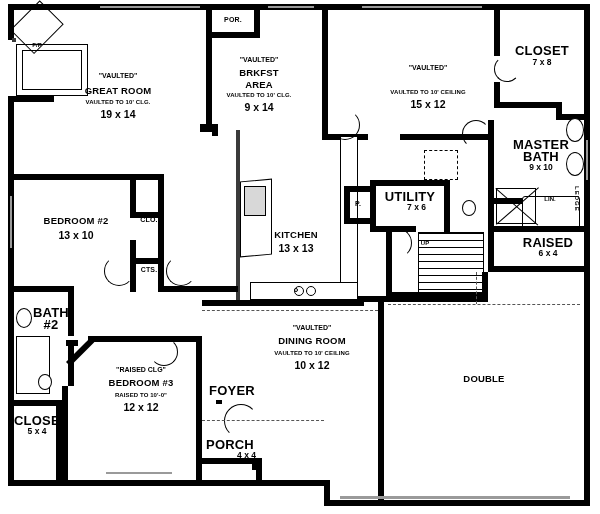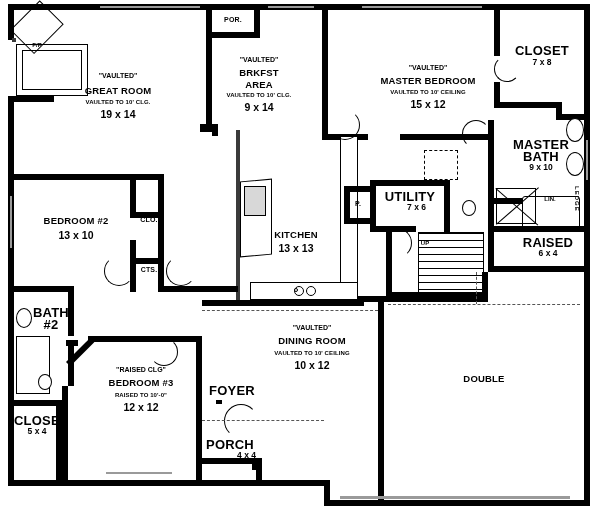--- a/index.html
+++ b/index.html
@@ -179,21 +179,20 @@
   <div class="label lbl-name" style="left:226px;top:68px;width:66px;">BRKFST</div>
   <div class="label lbl-name" style="left:226px;top:80px;width:66px;text-align:center;">AREA</div>
   <div class="label lbl-note" style="left:218px;top:92px;width:82px;">VAULTED TO 10' CLG.</div>
   <div class="label lbl-dim" style="left:226px;top:102px;width:66px;">9 x 14</div>
 
   <div class="wall" style="left:322px;top:10px;  width:6px;  height:130px;"></div>
   <div class="wall" style="left:328px;top:134px; width:40px; height:6px;"></div>
   <div class="wall" style="left:400px;top:134px; width:88px; height:6px;"></div>
 
   <div class="label lbl-quote" style="left:388px;top:64px;width:80px;">"VAULTED"</div>
-  <div class="label lbl-name" style="left:358px;top:76px;width:140px;">MASTER BEDROOM</div>
   <div class="label lbl-note" style="left:358px;top:89px;width:140px;">VAULTED TO 10' CEILING</div>
   <div class="label lbl-dim" style="left:388px;top:99px;width:80px;">15 x 12</div>
 
   <div class="wall" style="left:494px;top:10px;  width:6px;  height:46px;"></div>
   <div class="wall" style="left:494px;top:82px;  width:6px;  height:26px;"></div>
   <div class="wall" style="left:494px;top:102px; width:66px; height:6px;"></div>
   <div class="wall" style="left:556px;top:102px; width:6px;  height:18px;"></div>
   <div class="wall" style="left:556px;top:114px; width:30px; height:6px;"></div>
   <div class="label lbl-name sm" style="left:506px;top:44px;width:72px;">CLOSET</div>
   <div class="label lbl-dim sm" style="left:506px;top:58px;width:72px;">7 x 8</div>

